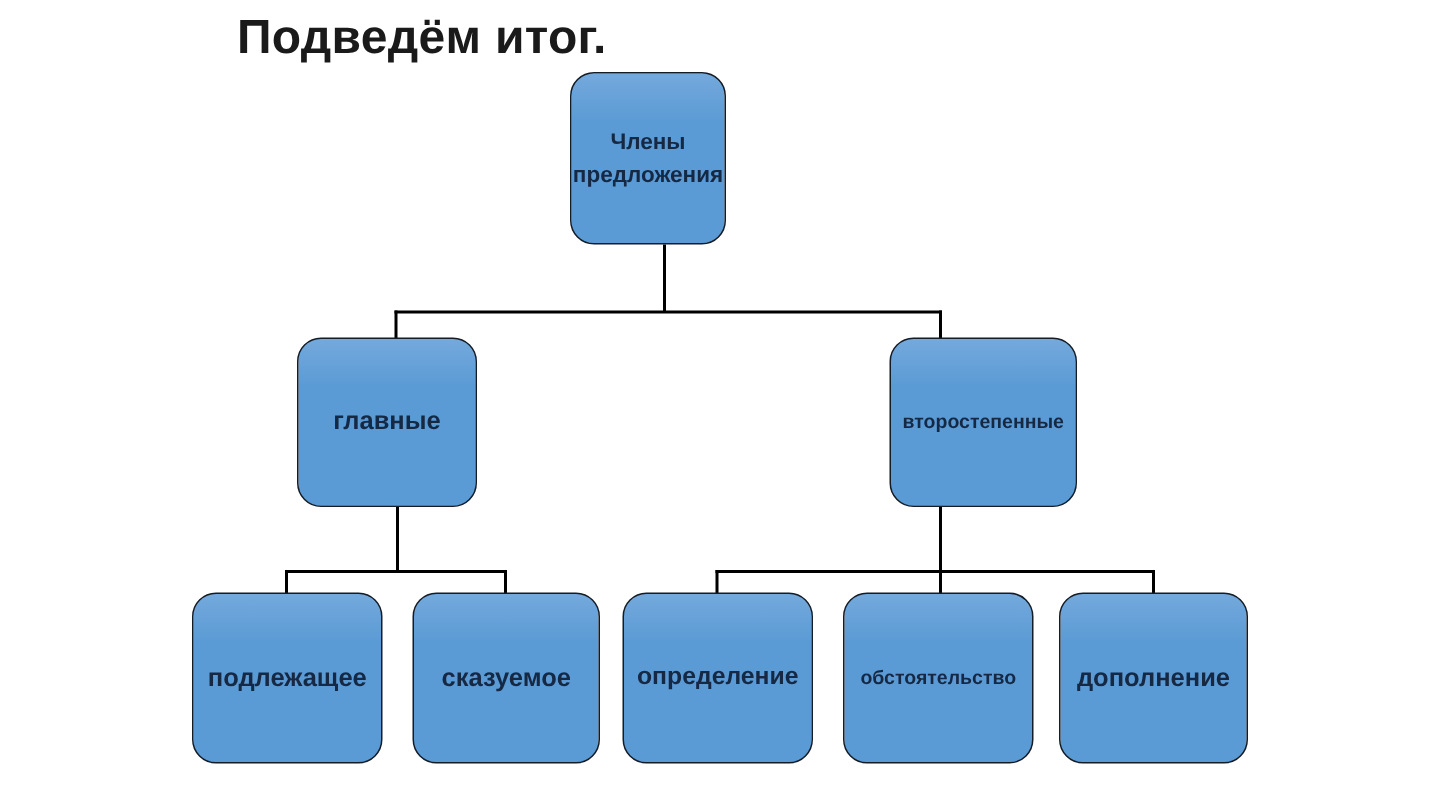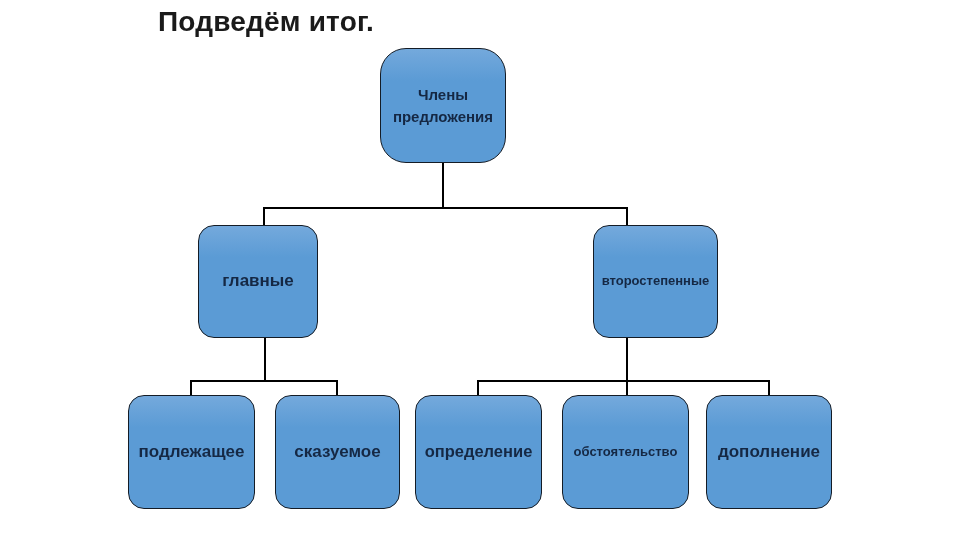--- a/index.html
+++ b/index.html
@@ -4,35 +4,35 @@
 <style>
   html,body{margin:0;padding:0;}
   body{
     width:960px;height:540px;overflow:hidden;
     background:var(--background,#ffffff);
     font-family:"Liberation Sans","DejaVu Sans",sans-serif;
   }
   .stage{position:relative;width:960px;height:540px;background:var(--background,#ffffff);}
   .slide-title{
     position:absolute;left:158px;top:6px;
-    font-size:28px;font-weight:bold;color:var(--title-text,#1a1a1a);
+    font-size:32px;font-weight:bold;color:var(--title-text,#1a1a1a);
     letter-spacing:0.2px;white-space:nowrap;
   }
   .node{
     position:absolute;box-sizing:border-box;
     display:flex;align-items:center;justify-content:center;text-align:center;
     background:linear-gradient(180deg,#74a9dc 0%,var(--box-fill,#5b9bd5) 28%,var(--box-fill,#5b9bd5) 100%);
     border:1.5px solid var(--box-border,#141c26);
     border-radius:16px;
     color:var(--box-text,#152844);
     font-weight:bold;
     padding:0 3px;
     line-height:1.45;
   }
-  .node-root{left:380px;top:48px;width:126px;height:115px;font-size:15px;border-radius:26px;}
+  .node-root{left:380px;top:48px;width:104px;height:115px;font-size:15px;}
   .node-main{left:198px;top:225px;width:120px;height:113px;font-size:17px;}
   .node-secondary{left:565px;top:225px;width:125px;height:113px;font-size:13px;margin-left:28px;}
   .node-subject{left:128px;top:395px;width:127px;height:114px;font-size:17px;}
   .node-predicate{left:275px;top:395px;width:125px;height:114px;font-size:17px;}
   .node-attribute{left:415px;top:395px;width:127px;height:114px;font-size:16.5px;}
   .node-adverbial{left:562px;top:395px;width:127px;height:114px;font-size:13px;}
   .node-object{left:706px;top:395px;width:126px;height:114px;font-size:17px;}
   .line{position:absolute;background:var(--connector,#000000);}
   .v{width:2px;}
   .h{height:2px;}

